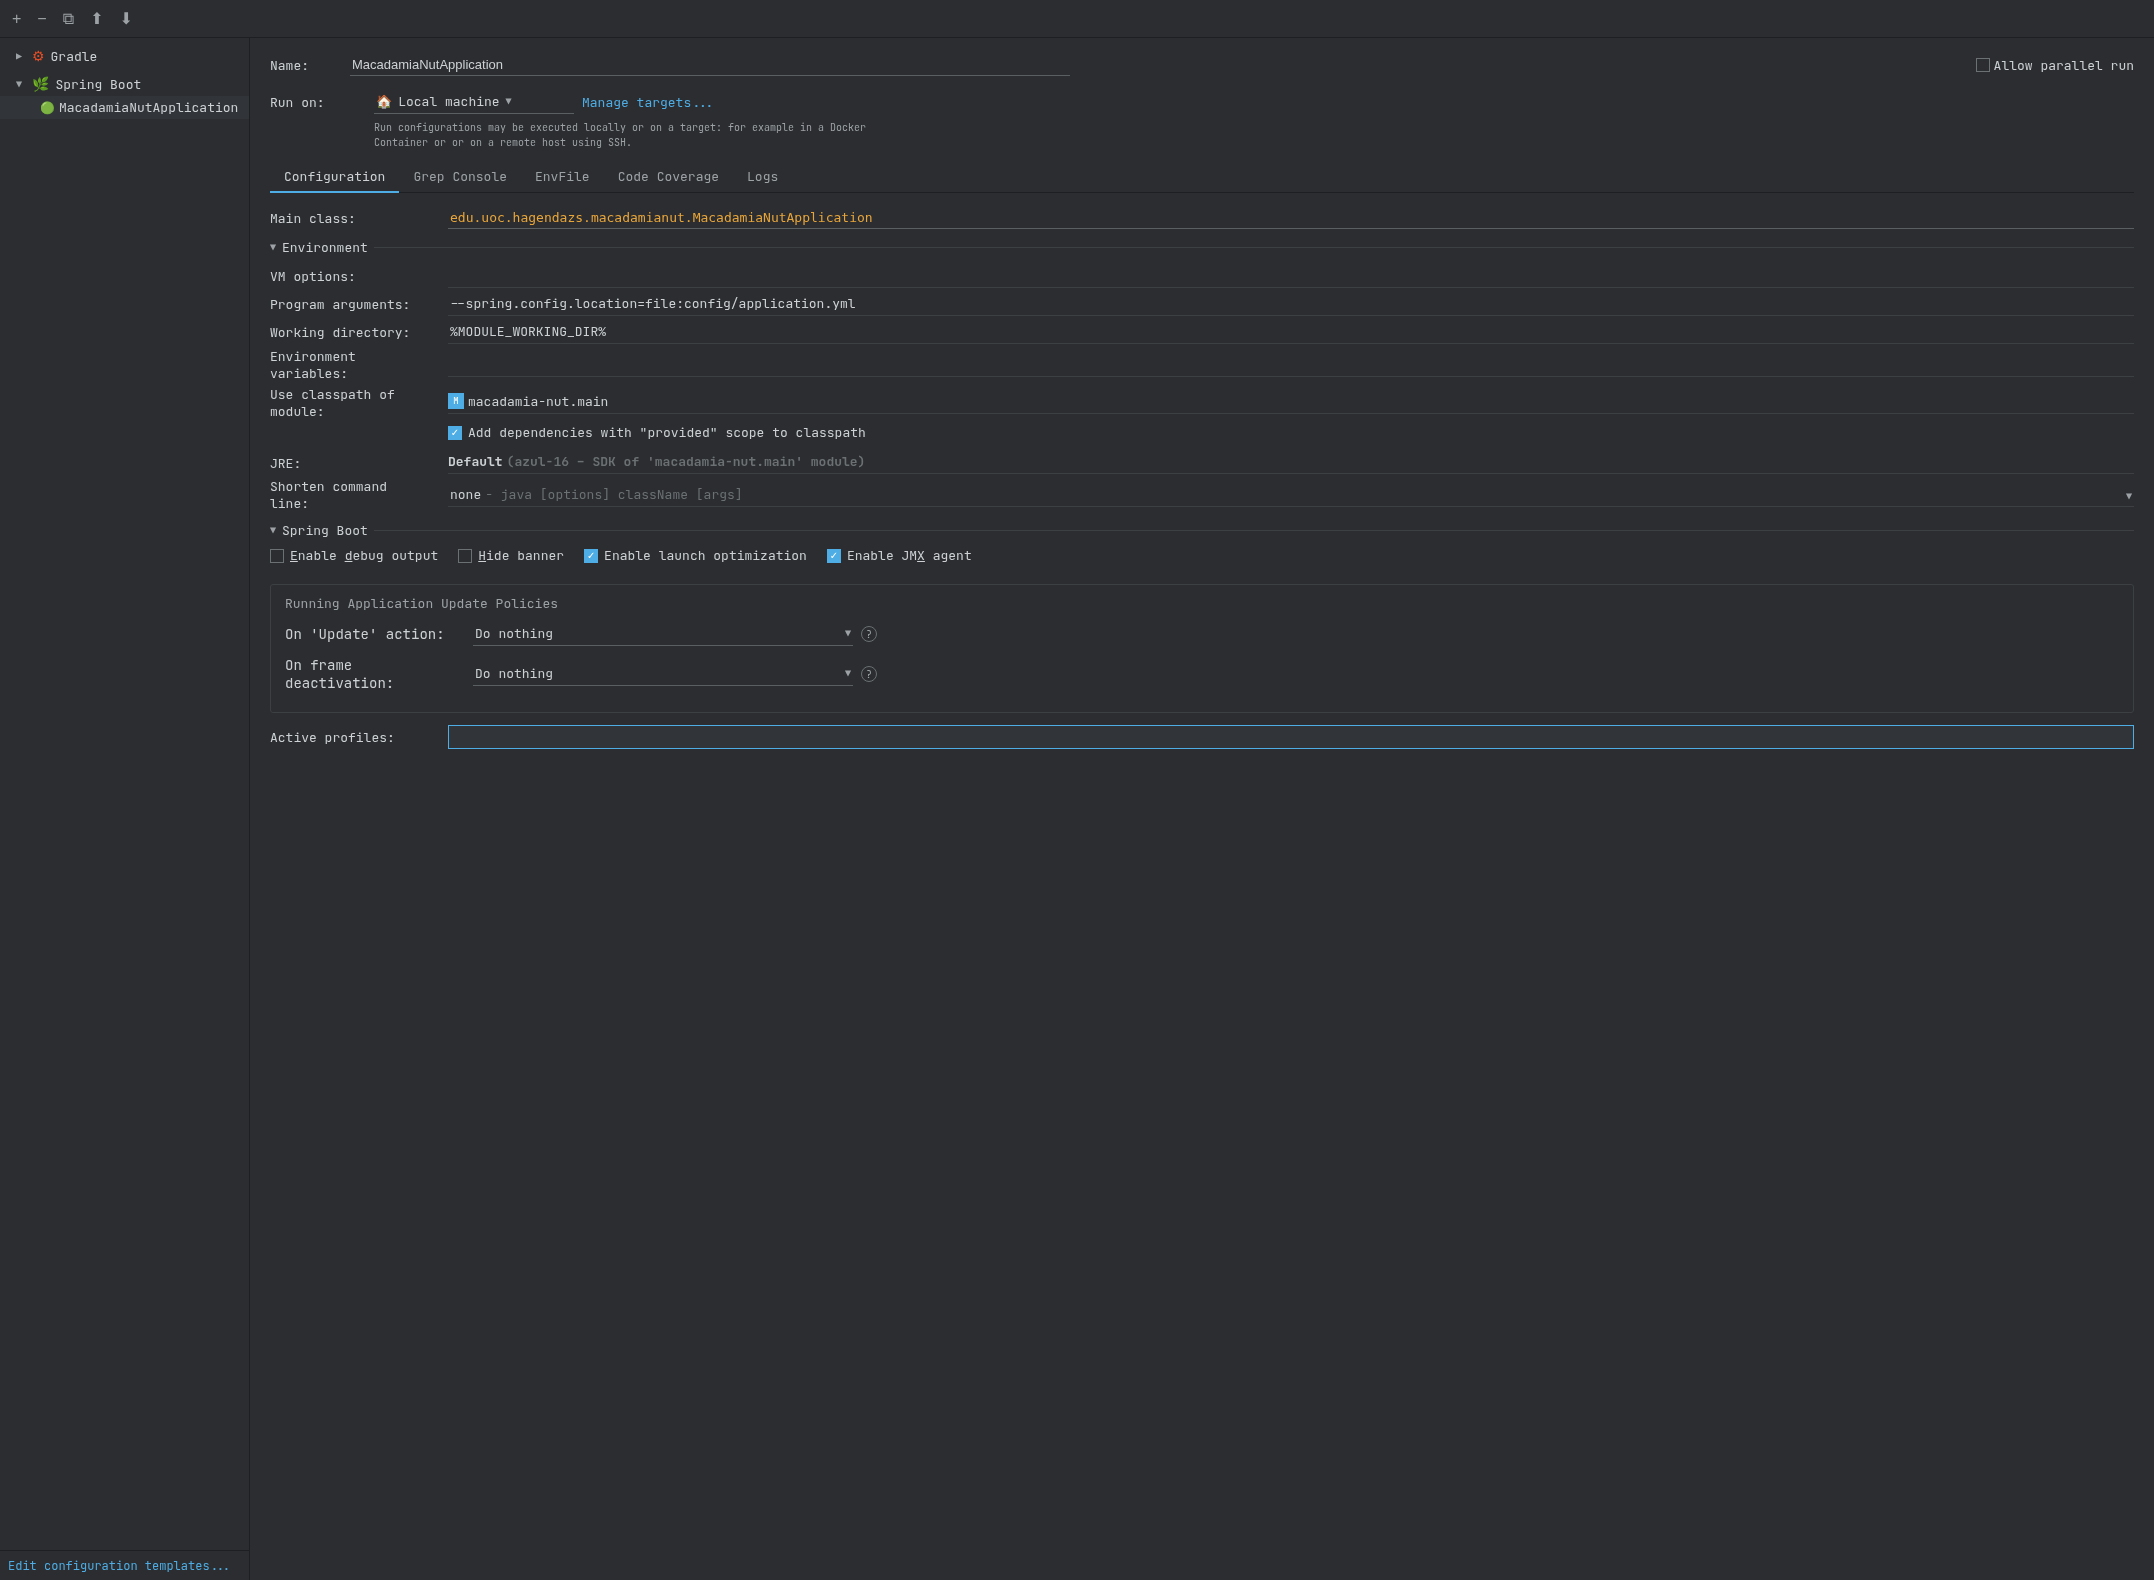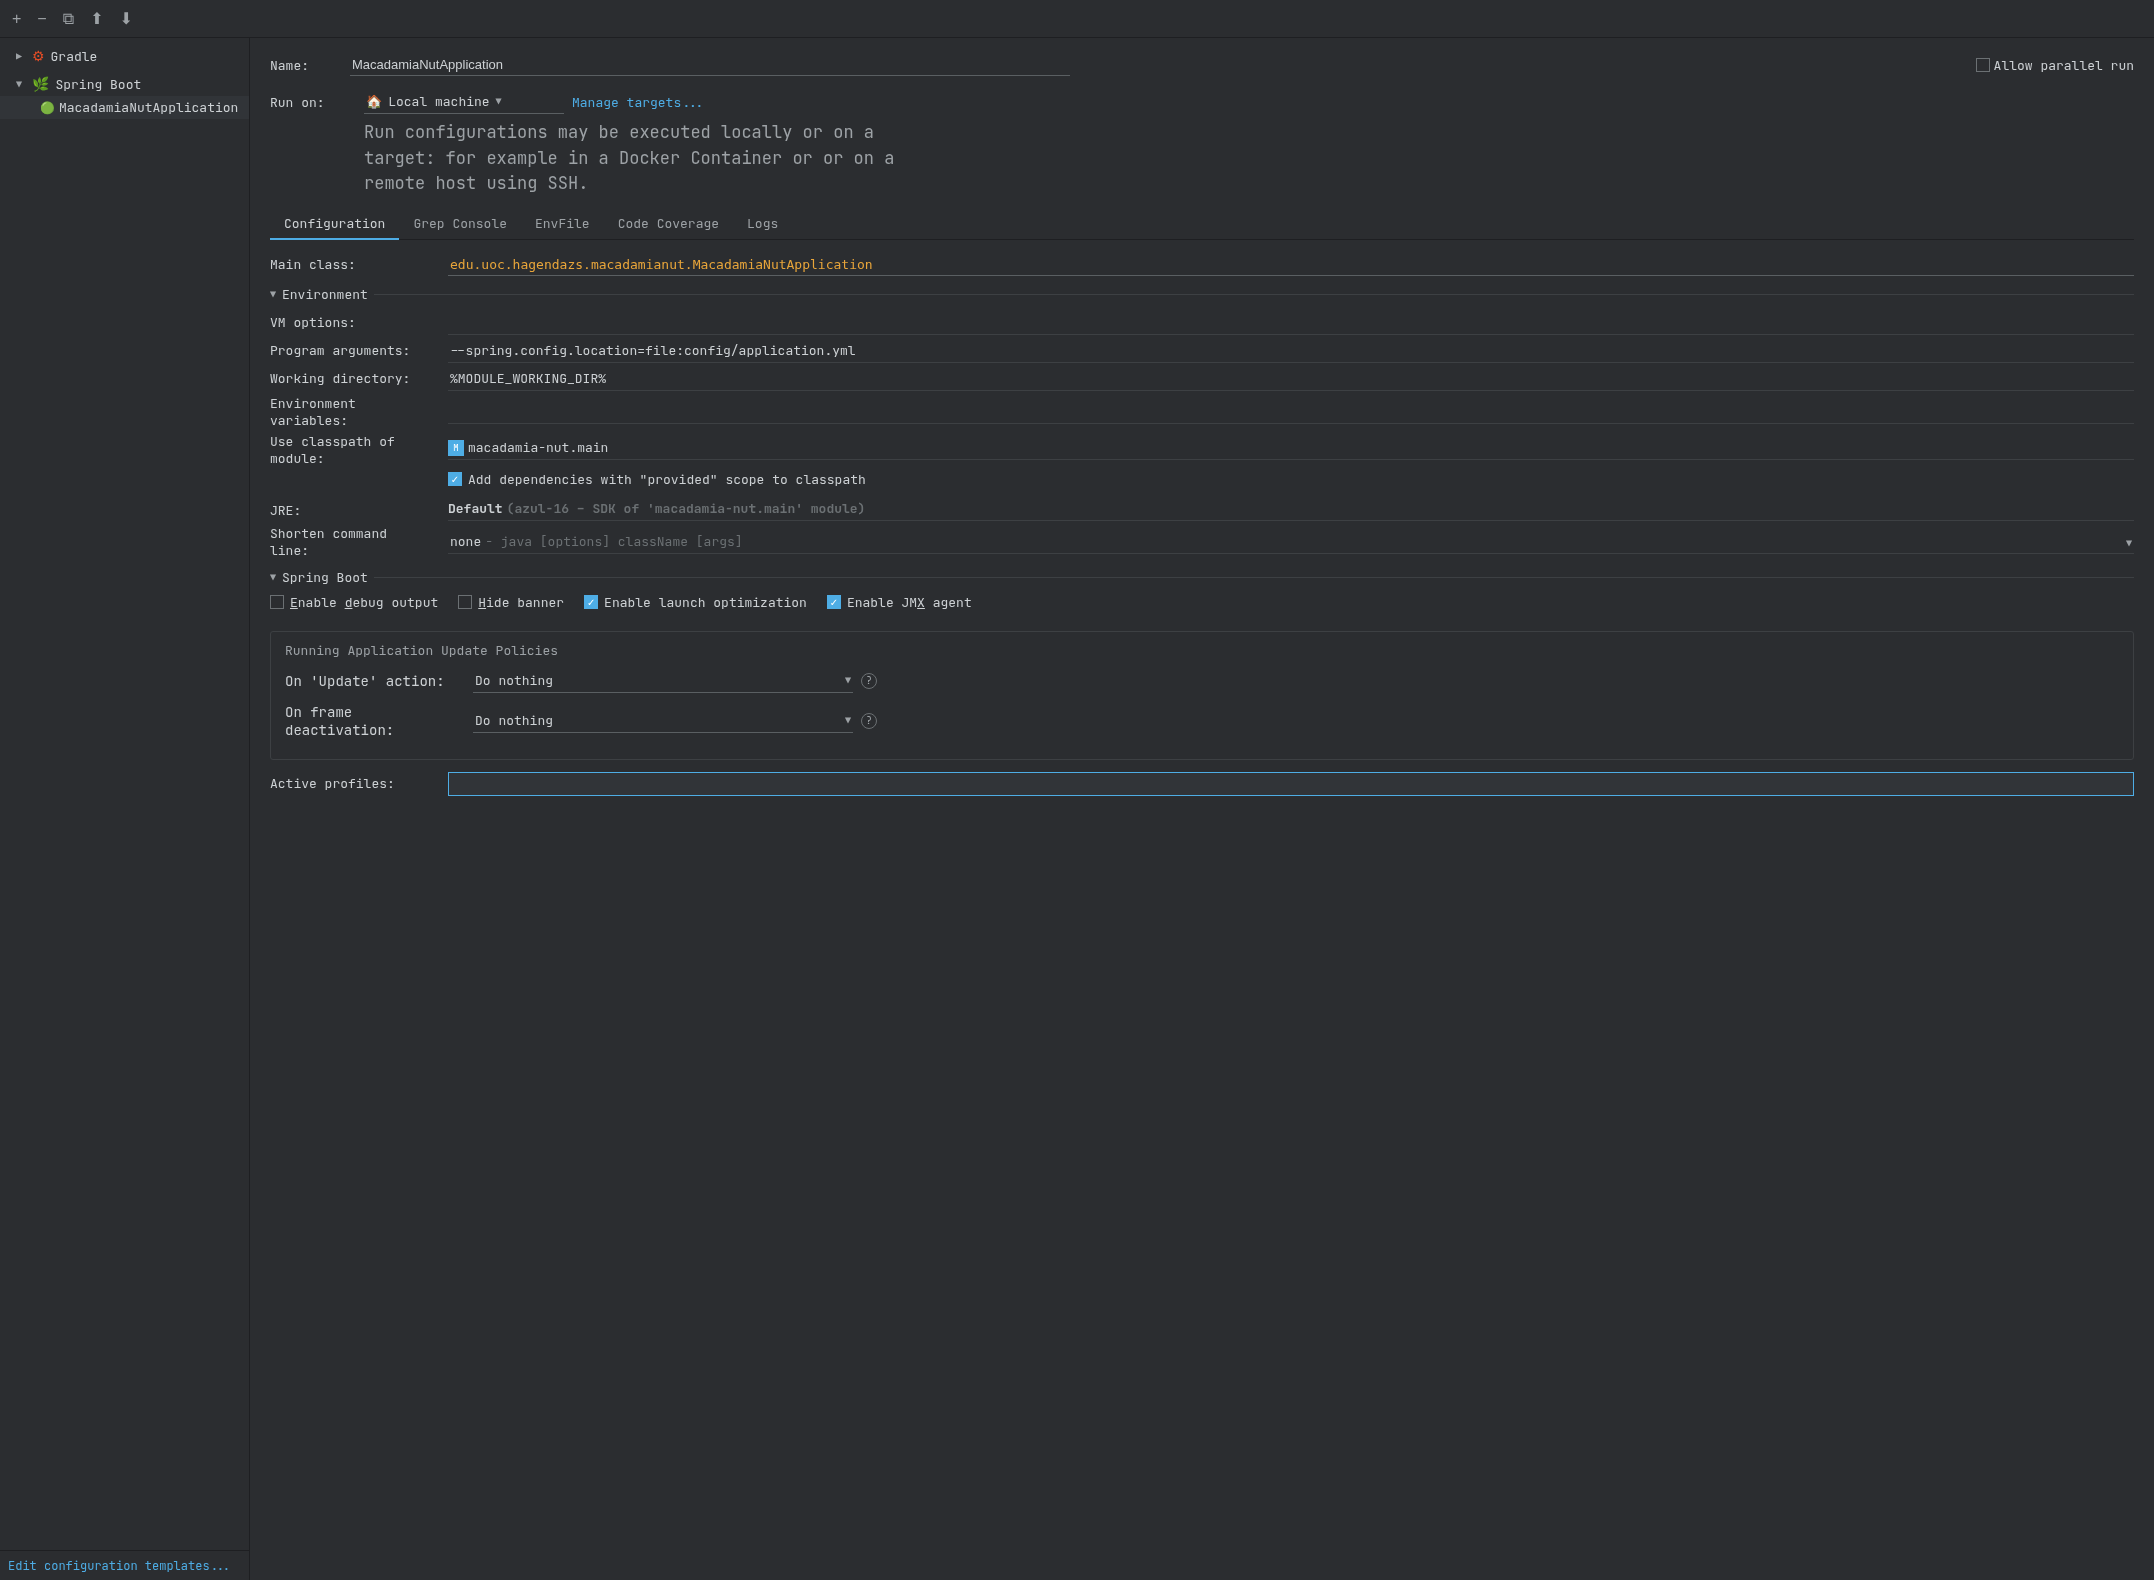--- a/index.html
+++ b/index.html
@@ -152,21 +152,21 @@
       color: #cdd1d4;
       font-size: 13px;
       white-space: nowrap;
     }
 
     
     .runon-row {
       display: flex;
       align-items: flex-start;
       margin-bottom: 12px;
-      gap: 14px;
+      gap: 24px;
     }
     .runon-label {
       width: 80px;
       color: #cdd1d4;
       font-size: 13px;
       padding-top: 4px;
     }
     .runon-right {
       flex: 1;
     }
@@ -192,21 +192,21 @@
       color: #9da2a6;
       font-size: 10px;
     }
     .manage-targets-link {
       color: #4eade5;
       text-decoration: none;
       font-size: 13px;
       cursor: pointer;
     }
     .runon-hint {
-      font-size: 17px;
+      font-size: 10px;
       color: #9da2a6;
       margin-top: 6px;
       max-width: 540px;
       line-height: 1.5;
     }
 
     
     .tabs-bar {
       display: flex;
       gap: 0;

